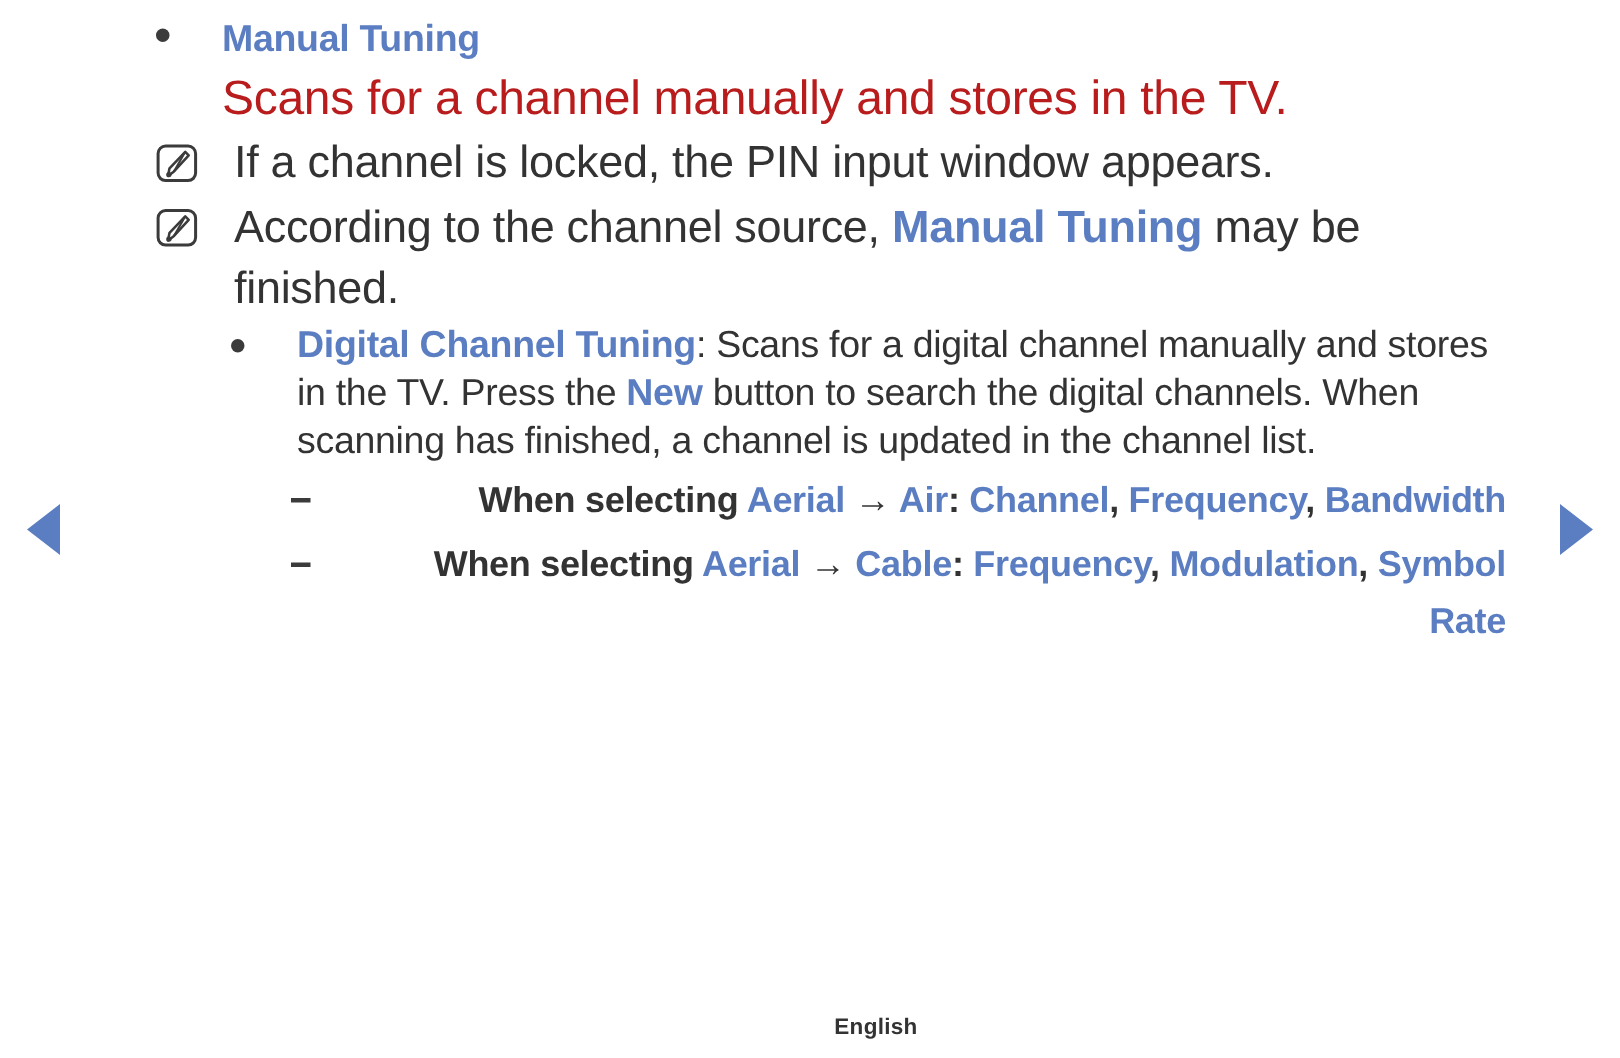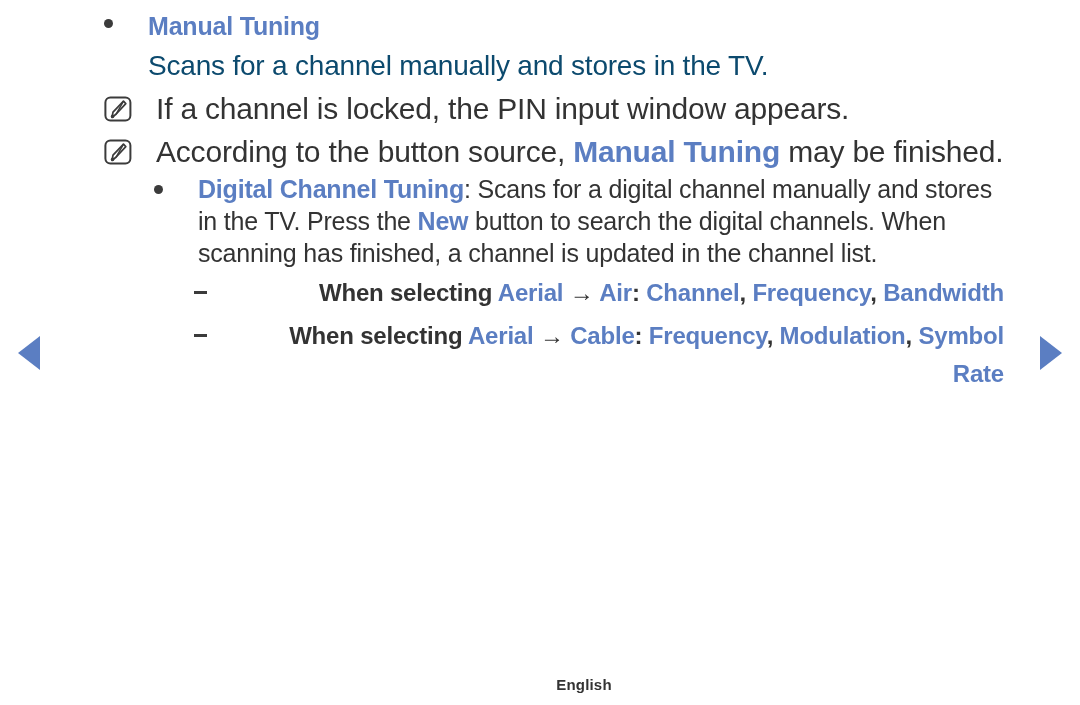--- a/index.html
+++ b/index.html
@@ -69,23 +69,23 @@
   .lvl1 .marker { width: 44px; padding-top: 11px; }
   .lvl1-title {
     color: #5b7ec2;
     font-weight: bold;
     font-size: 25px;
     line-height: 37px;
     letter-spacing: -0.2px;
   }
 
   .para {
-    font-size: 28px;
+    font-size: 32px;
     line-height: 41px;
-    color: #0c4a6e;
+    color: #b91c1c;
     letter-spacing: -0.2px;
   }
 
   .para-indent {
     margin-left: 44px;
   }
 
   
   .note-row { margin-top: 2px; }
   .note-row .marker { width: 52px; padding-top: 8px; }
@@ -200,21 +200,21 @@
 
     <div class="row note-row">
       <span class="marker">
         <svg class="note-icon" width="28" height="26" viewBox="0 0 28 26">
           <rect x="1.4" y="1.4" width="25" height="23" rx="5" ry="5" fill="none" stroke="#3b3b3b" stroke-width="2"></rect>
           <path d="M19.5 5.2 L9.0 16.2 L8.0 21.3 L12.0 18.3 L21.8 7.6 Z" fill="none" stroke="#3b3b3b" stroke-width="1.7" stroke-linejoin="round"></path>
           <path d="M19.5 5.2 L12.0 18.3" fill="none" stroke="#3b3b3b" stroke-width="1.4"></path>
           <circle cx="8.6" cy="20.4" r="1.8" fill="#3b3b3b"></circle>
         </svg>
       </span>
-      <span class="note-text body-text"><span>According to the button source, </span><span class="blue">Manual Tuning</span><span> may be finished.</span></span>
+      <span class="note-text body-text"><span>According to the channel source, </span><span class="blue">Manual Tuning</span><span> may be finished.</span></span>
     </div>
 
     <div class="row lvl2">
       <span class="marker">
         <span class="dot"></span>
       </span>
       <span class="lvl2-text body-text"><span class="blue">Digital Channel Tuning</span><span>: Scans for a digital channel manually and stores in the TV. Press the </span><span class="blue">New</span><span> button to search the digital channels. When scanning has finished, a channel is updated in the channel list.</span></span>
     </div>
 
     <div class="row lvl3">

